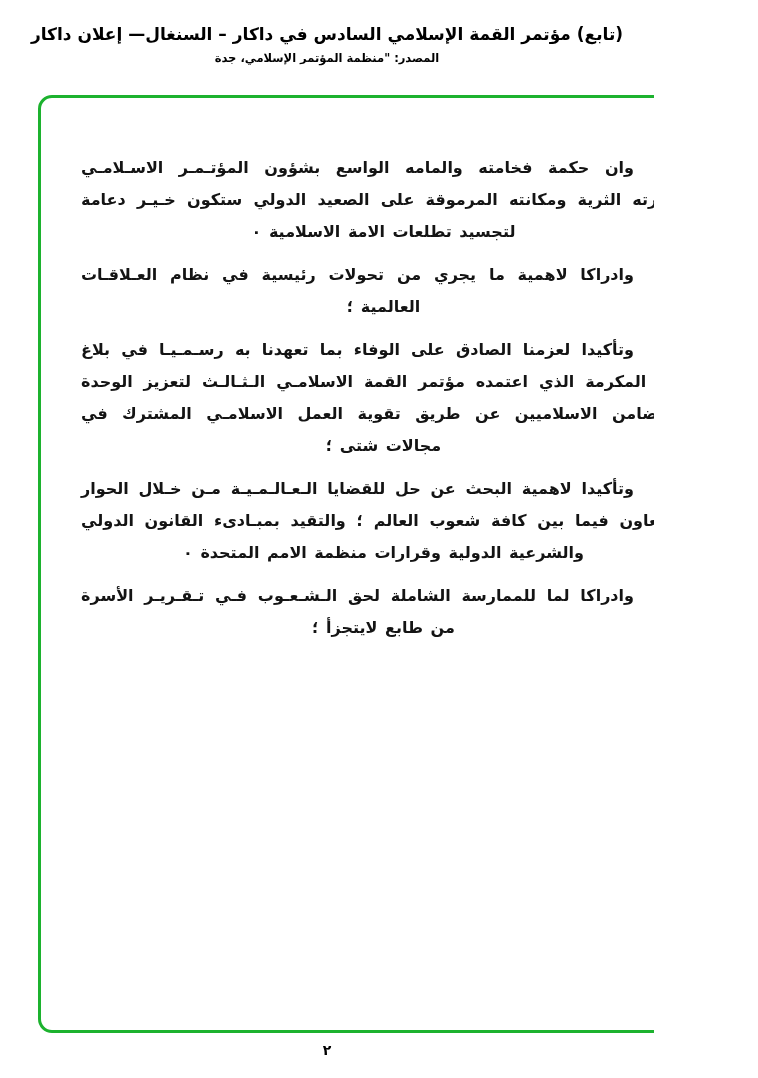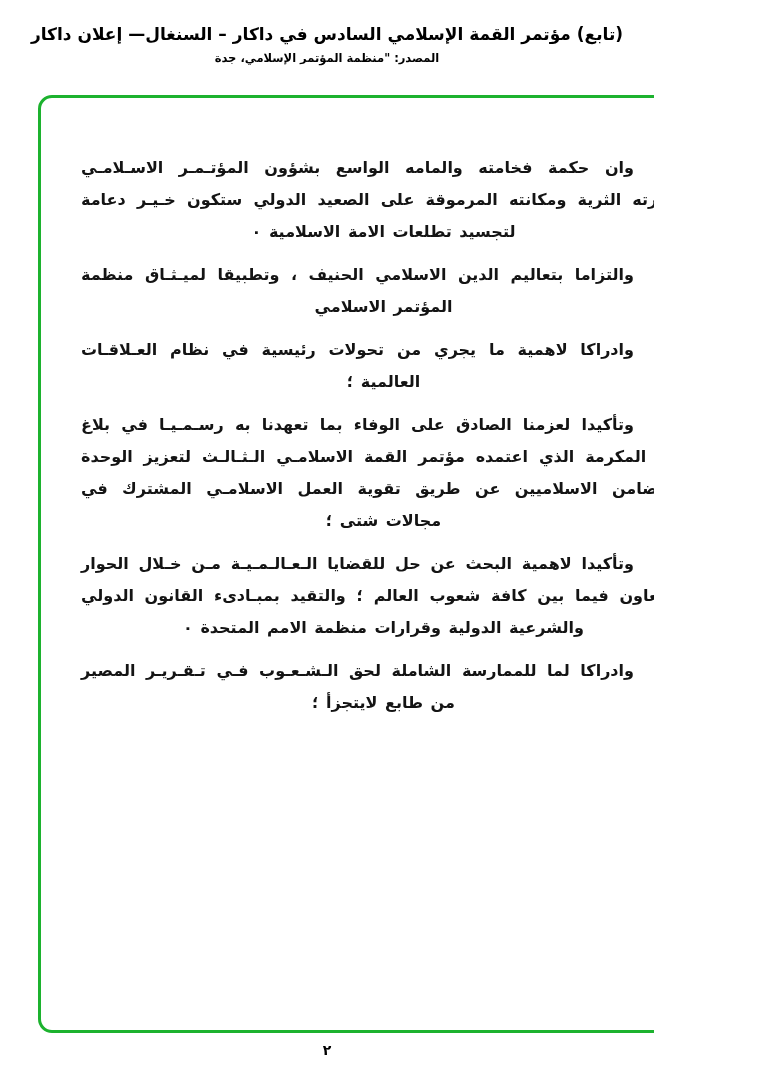--- a/index.html
+++ b/index.html
@@ -79,25 +79,24 @@
 <div class="page">
 
   <div class="header">
     <div class="doc-title">(تابع) مؤتمر القمة الإسلامي السادس في داكار – السنغال— إعلان داكار</div>
     <div class="doc-source">المصدر: "منظمة المؤتمر الإسلامي، جدة</div>
   </div>
 
   <div class="frame" style="border-color: rgb(28, 178, 46);">
     <div class="doc-body" id="doc-body">
         <p>وان حكمة فخامته والمامه الواسع بشؤون المؤتـمـر الاسـلامـي وخبرته الثرية ومكانته المرموقة على الصعيد الدولي ستكون خـيـر دعامة لتجسيد تطلعات الامة الاسلامية ٠</p>
-        <p>والتزاما بتعاليم الدين الاسلامي الحنيف ، وتطبيقا لميـثـاق منظمة المؤتمر الاسلامي</p>
         <p>وادراكا لاهمية ما يجري من تحولات رئيسية في نظام العـلاقـات العالمية ؛</p>
         <p>وتأكيدا لعزمنا الصادق على الوفاء بما تعهدنا به رسـمـيـا في بلاغ مكة المكرمة الذي اعتمده مؤتمر القمة الاسلامـي الـثـالـث لتعزيز الوحدة والتضامن الاسلاميين عن طريق تقوية العمل الاسلامـي المشترك في مجالات شتى ؛</p>
         <p>وتأكيدا لاهمية البحث عن حل للقضايا الـعـالـمـيـة مـن خـلال الحوار والتعاون فيما بين كافة شعوب العالم ؛ والتقيد بمبـادىء القانون الدولي والشرعية الدولية وقرارات منظمة الامم المتحدة ٠</p>
-        <p>وادراكا لما للممارسة الشاملة لحق الـشـعـوب فـي تـقـريـر المصير من طابع لايتجزأ ؛</p>
+        <p>وادراكا لما للممارسة الشاملة لحق الـشـعـوب فـي تـقـريـر الأسرة من طابع لايتجزأ ؛</p>
       </div>
   </div>
 
   <div class="footer">
     <span class="page-number">٢</span>
   </div>
 
 </div>
 
 </body></html>

